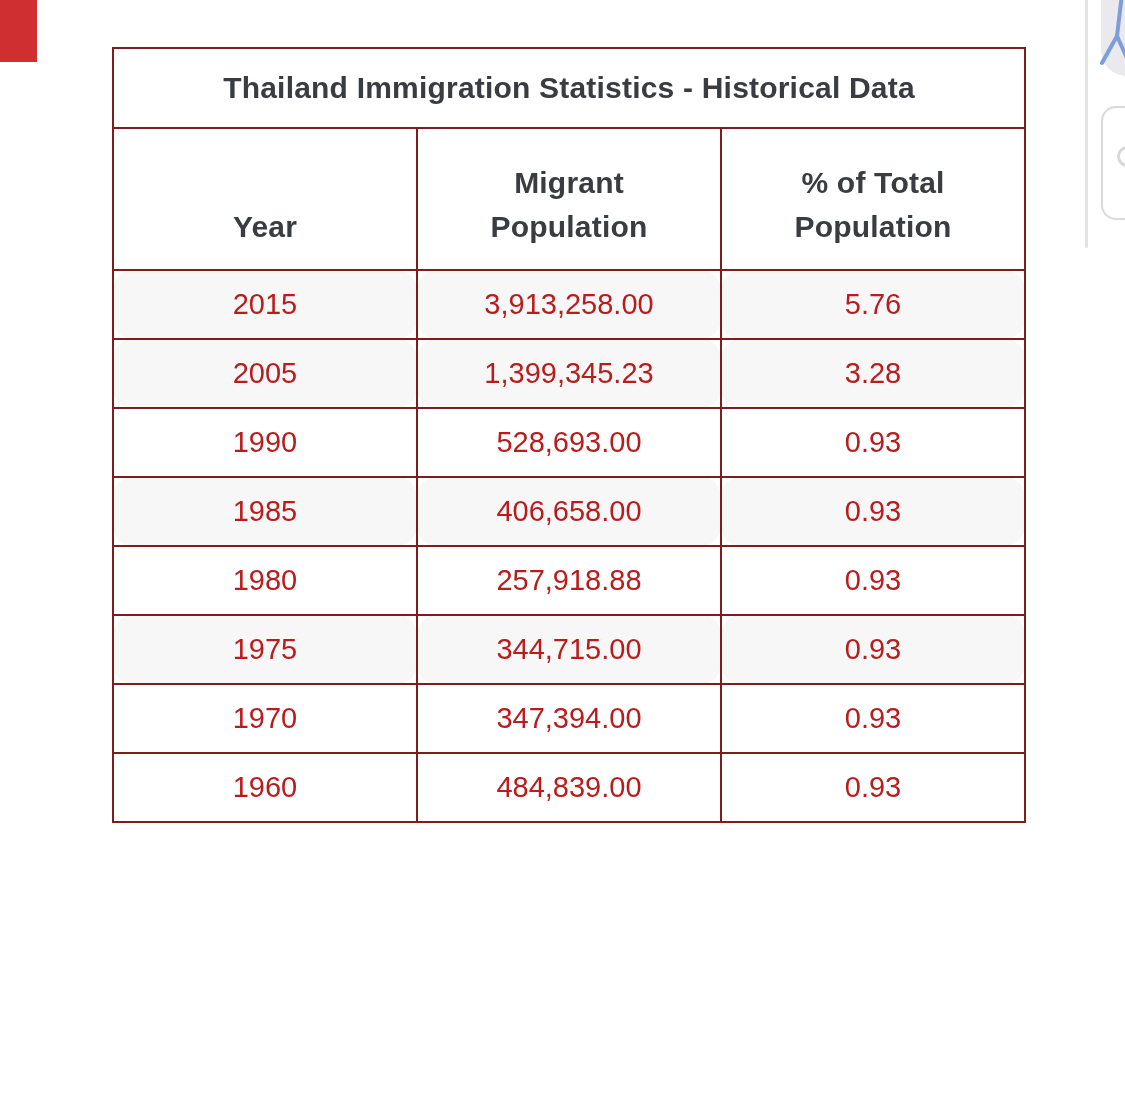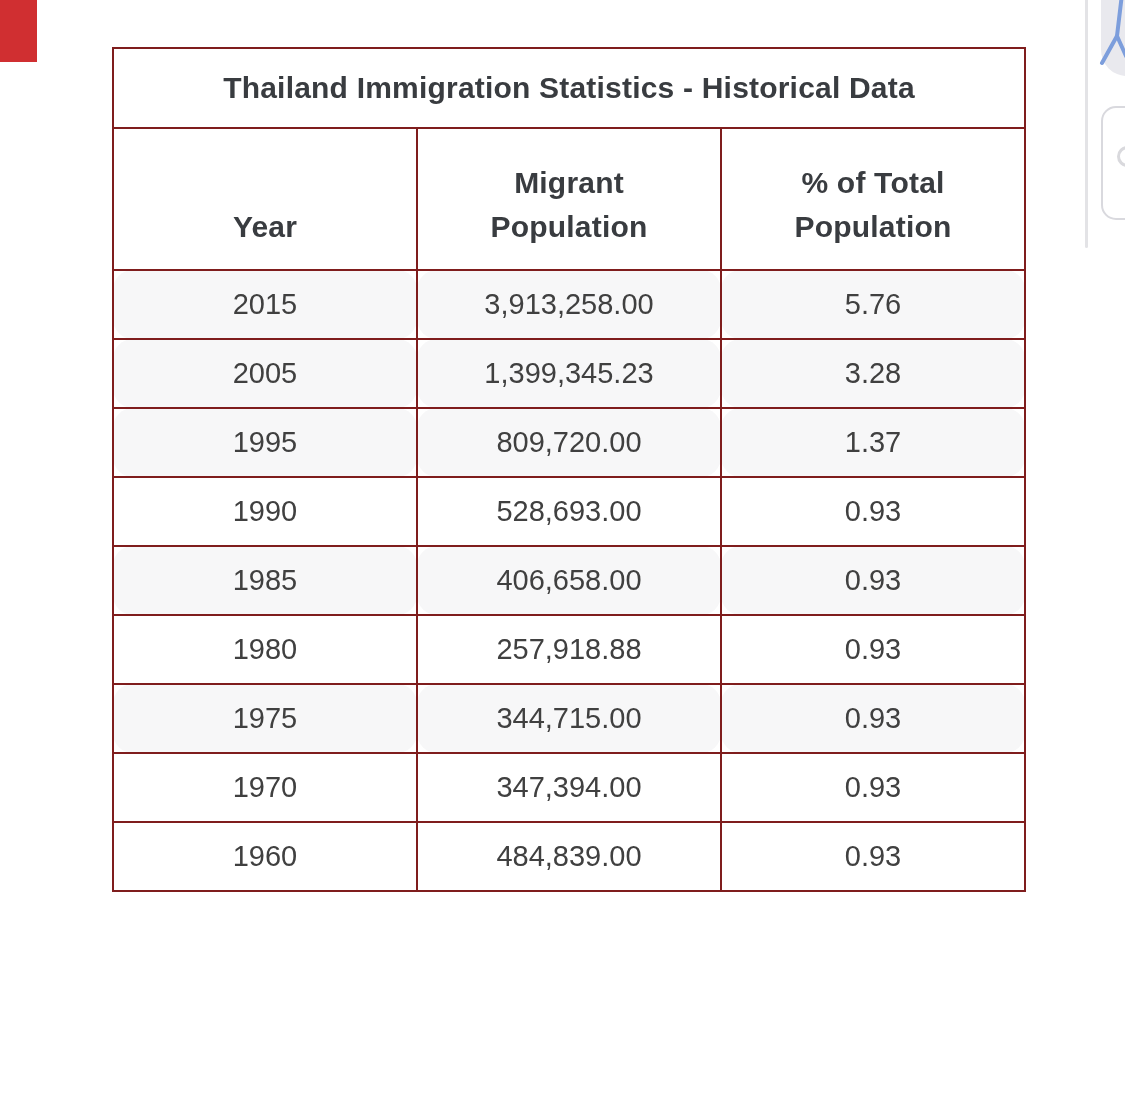--- a/index.html
+++ b/index.html
@@ -55,21 +55,21 @@
     padding-bottom: 20px;
     background: #ffffff;
     white-space: pre-line;
     line-height: 44px;
     letter-spacing: 0.2px;
   }
   tr.row td {
     height: 65px;
     font-size: 29px;
     font-weight: 400;
-    color: #404040;
+    color: #b91c1c;
     vertical-align: middle;
     background: #ffffff;
     border-radius: 20px;
   }
   tr.row.odd td { background: #f7f7f8; }
 
   
   #side-card-border {
     position: absolute;
     left: 1085px; top: -8px;
@@ -131,25 +131,20 @@
           <tr class="row odd">
             <td>2015</td>
             <td>3,913,258.00</td>
             <td>5.76</td>
           </tr>
           <tr class="row odd">
             <td>2005</td>
             <td>1,399,345.23</td>
             <td>3.28</td>
           </tr>
-          <tr class="row odd">
-            <td>1995</td>
-            <td>809,720.00</td>
-            <td>1.37</td>
-          </tr>
           <tr class="row even">
             <td>1990</td>
             <td>528,693.00</td>
             <td>0.93</td>
           </tr>
           <tr class="row odd">
             <td>1985</td>
             <td>406,658.00</td>
             <td>0.93</td>
           </tr>

